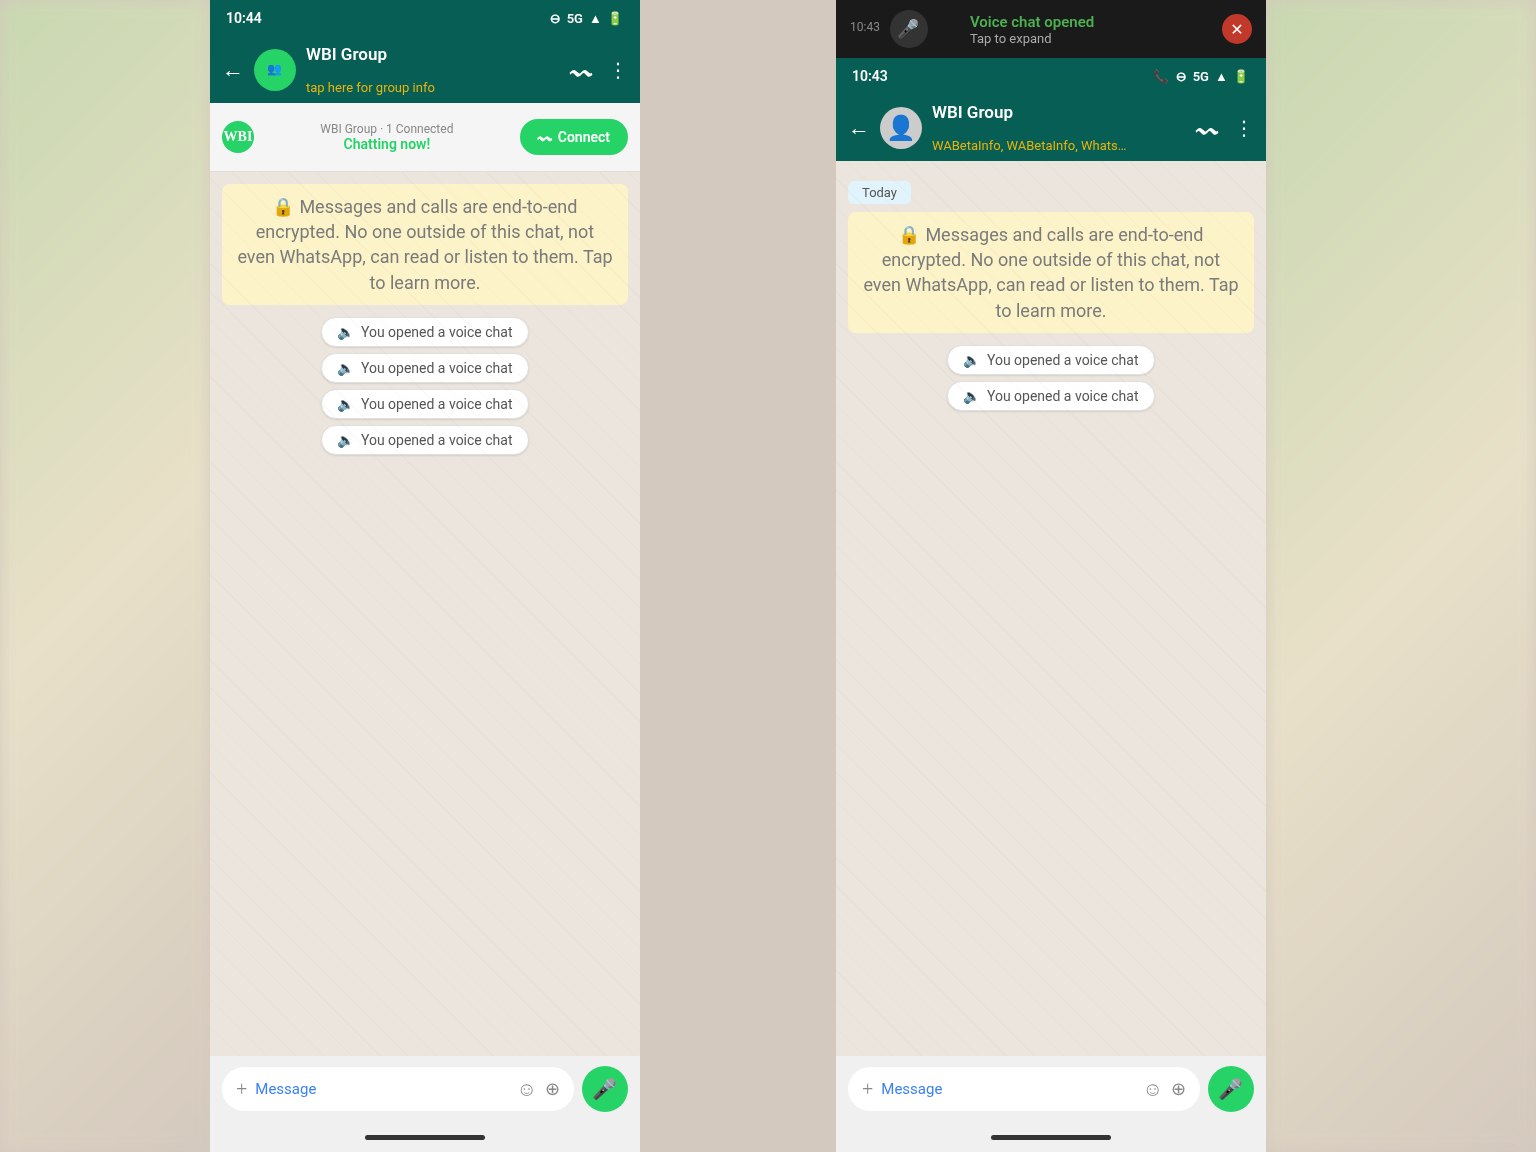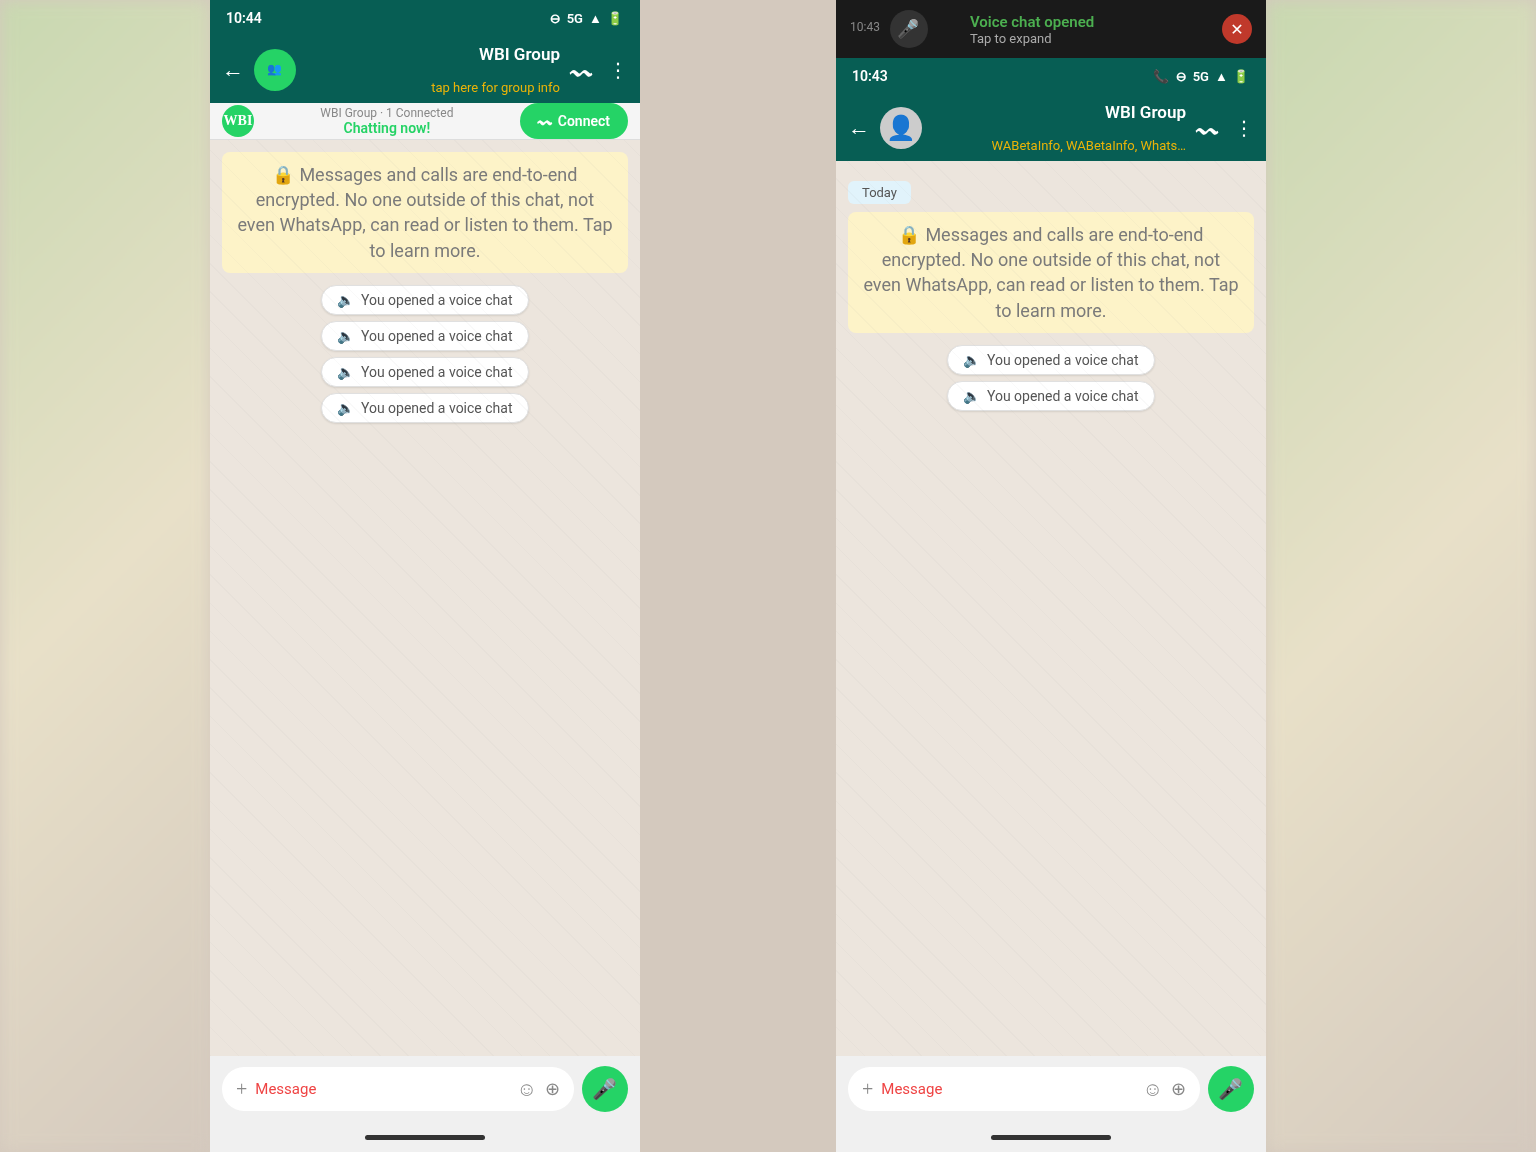--- a/index.html
+++ b/index.html
@@ -107,21 +107,20 @@
       flex-shrink: 0;
     }
     .wa-header-avatar.green-bg {
       background: #25d366;
       color: white;
       font-size: 12px;
       font-weight: bold;
     }
     .wa-header-info {
       flex: 1;
-      text-align: right;
     }
     .wa-header-name {
       color: white;
       font-size: 17px;
       font-weight: 600;
       font-family: 'Roboto', sans-serif;
     }
     .wa-header-sub {
       color: #eab308;
       font-size: 13px;
@@ -240,21 +239,21 @@
       align-items: center;
       gap: 8px;
       height: 44px;
     }
     .input-box-plus {
       color: #888;
       font-size: 20px;
     }
     .input-placeholder {
       flex: 1;
-      color: #ef4444;
+      color: #3b82f6;
       font-size: 15px;
       font-family: 'Roboto', sans-serif;
     }
     .input-emoji {
       color: #888;
       font-size: 20px;
     }
     .input-camera {
       color: #888;
       font-size: 18px;
@@ -365,21 +364,21 @@
       <div class="wa-header-info">
         <div class="wa-header-name">WBI Group</div>
         <div class="wa-header-sub">tap here for group info</div>
       </div>
       <div class="wa-header-icons">
         <span style="font-size:22px;">〰</span>
         <span style="font-size:20px;">⋮</span>
       </div>
     </div>
 
-    <div style="background:#f5f5f5; padding:0 12px; display:flex; align-items:center; gap:4px; border-bottom:1px solid #ddd;">
+    <div style="background:#f5f5f5; padding:16px 12px; display:flex; align-items:center; gap:4px; border-bottom:1px solid #ddd;">
       <div style="width:32px;height:32px;border-radius:50%;background:#25d366;display:flex;align-items:center;justify-content:center;color:white;font-size:14px;font-weight:bold;flex-shrink:0;">
         <span>WBI</span>
       </div>
       <div style="flex:1;text-align:center;">
         <div style="color:#888;font-size:12px;font-family:Roboto,sans-serif;">WBI Group · 1 Connected</div>
         <div style="color:#25d366;font-size:14px;font-weight:600;font-family:Roboto,sans-serif;">Chatting now!</div>
       </div>
       <button class="connect-btn">
         <span>〰</span>
         <span>Connect</span>

